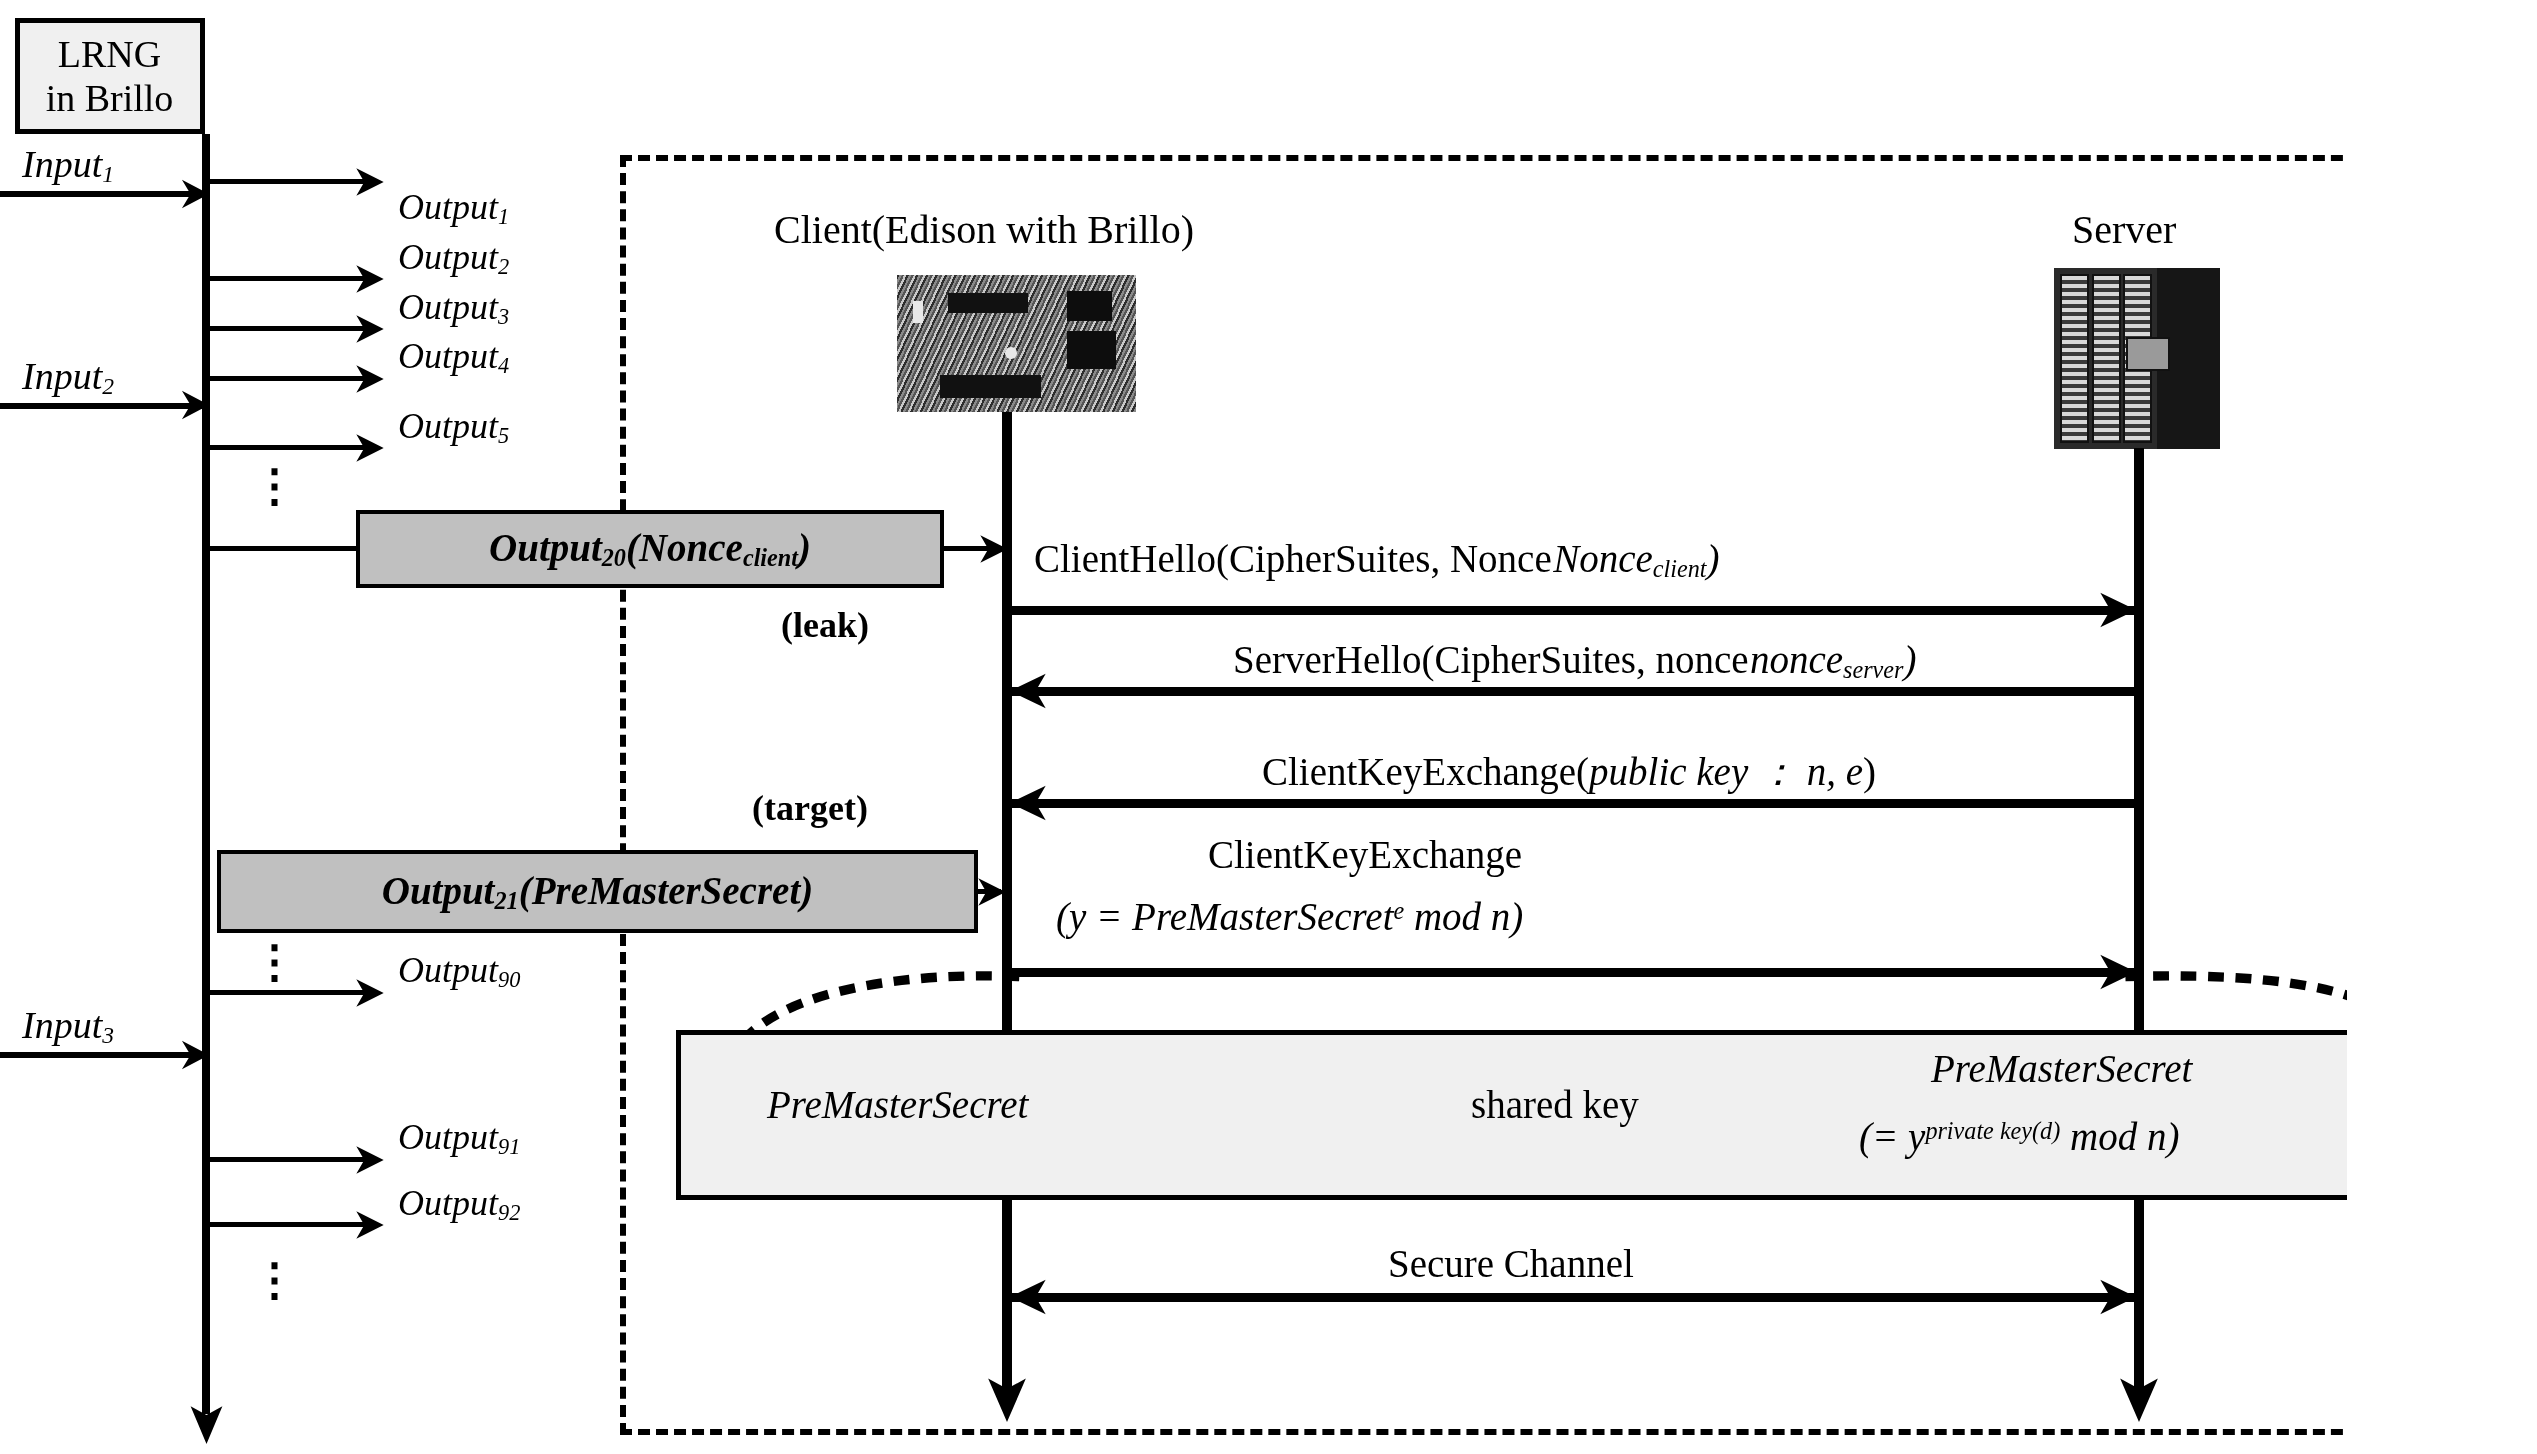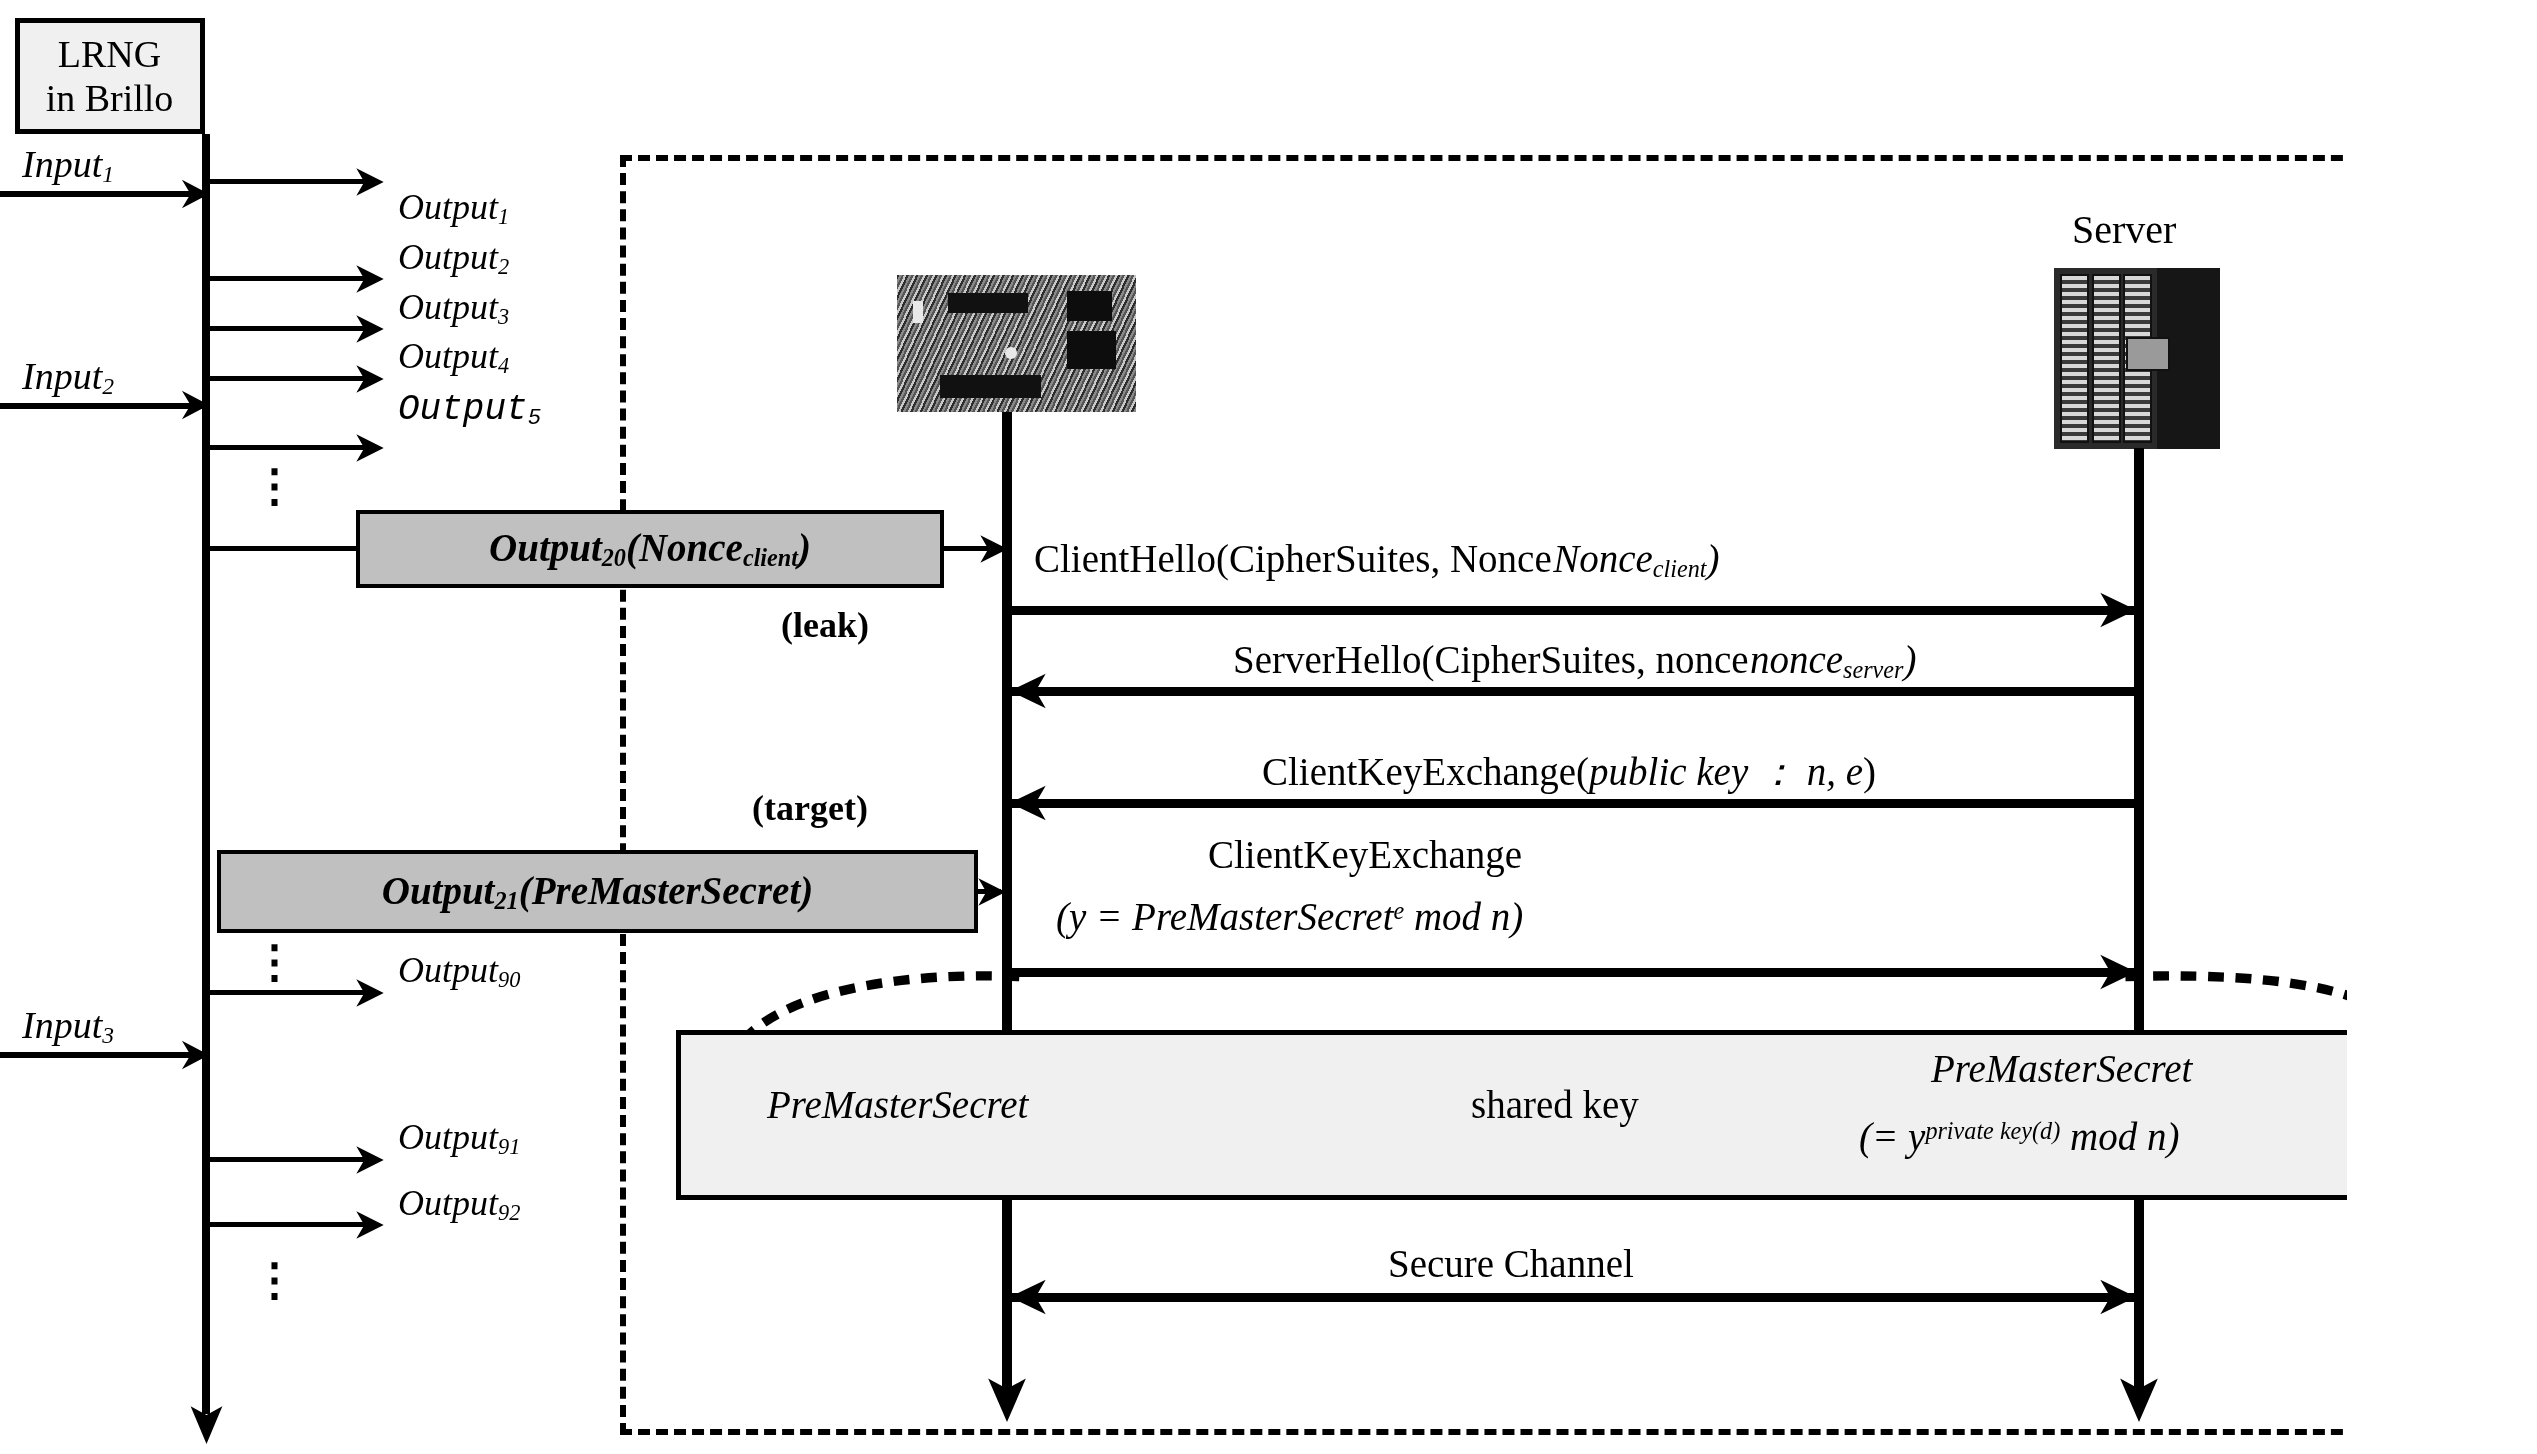--- a/index.html
+++ b/index.html
@@ -118,21 +118,21 @@
     <polygon points="41,25 3,6 14,25 3,44" fill="#000"></polygon>
   </svg>
   <div class="txt it" style="left:398px;top:338px;font-size:36px;">
     <span>Output</span><sub>4</sub>
   </div>
 
   <div class="ln" style="left:206px;top:445px;width:161px;height:5px;"></div>
   <svg class="abs" style="left:354px;top:430px;width:32px;height:36px;" viewBox="0 0 44 50" width="32" height="36">
     <polygon points="41,25 3,6 14,25 3,44" fill="#000"></polygon>
   </svg>
-  <div class="txt it" style="left:398px;top:392px;font-size:36px;font-family:Liberation Mono, monospace;">
+  <div class="txt it" style="left:398px;top:408px;font-size:36px;">
     <span>Output</span><sub>5</sub>
   </div>
 
   <div class="txt" style="left:252px;top:464px;font-size:45px;font-weight:bold;">⋮</div>
 
   <div class="ln" style="left:206px;top:546px;width:152px;height:5px;"></div>
 
   <div class="ln" style="left:206px;top:990px;width:161px;height:5px;"></div>
   <svg class="abs" style="left:354px;top:975px;width:32px;height:36px;" viewBox="0 0 44 50" width="32" height="36">
     <polygon points="41,25 3,6 14,25 3,44" fill="#000"></polygon>
@@ -173,20 +173,21 @@
 
   <div class="abs graybox" id="out21-box">
     <span><span>Output</span><sub>21</sub><span>(</span><span>PreMasterSecret</span><span>)</span></span>
   </div>
   <div class="ln" style="left:978px;top:889px;width:23px;height:5px;"></div>
   <svg class="abs" style="left:976px;top:874px;width:32px;height:36px;" viewBox="0 0 44 50" width="32" height="36">
     <polygon points="41,25 3,6 14,25 3,44" fill="#000"></polygon>
   </svg>
   <div class="txt bold" style="left:752px;top:790px;font-size:36px;">(target)</div>
 
+  <div class="txt" style="left:774px;top:210px;font-size:40px;">Client(Edison with Brillo)</div>
   <div class="abs" id="client-img">
     <div class="chip" style="left:51px;top:18px;width:80px;height:20px;"></div>
     <div class="chip" style="left:170px;top:16px;width:45px;height:30px;background:#0d0d0d;"></div>
     <div class="chip" style="left:170px;top:56px;width:49px;height:38px;background:#0d0d0d;"></div>
     <div class="chip" style="left:43px;top:100px;width:101px;height:23px;"></div>
     <div class="chip" style="left:16px;top:26px;width:10px;height:22px;background:#e8e8e8;"></div>
     <div class="chip" style="left:108px;top:72px;width:11.6px;height:11.6px;background:#e8e8e8;border-radius:50%;"></div>
   </div>
   <div class="ln" style="left:1002px;top:412px;width:10px;height:983px;"></div>
   <svg class="abs" style="left:983px;top:1367px;width:48px;height:58px;" viewBox="0 0 66 80" width="48" height="58">

